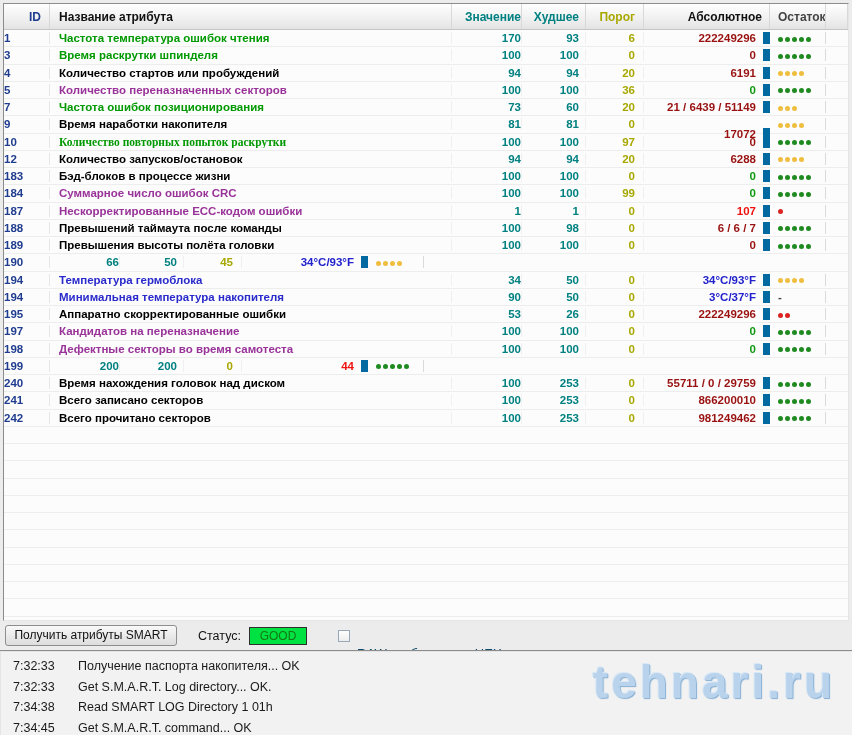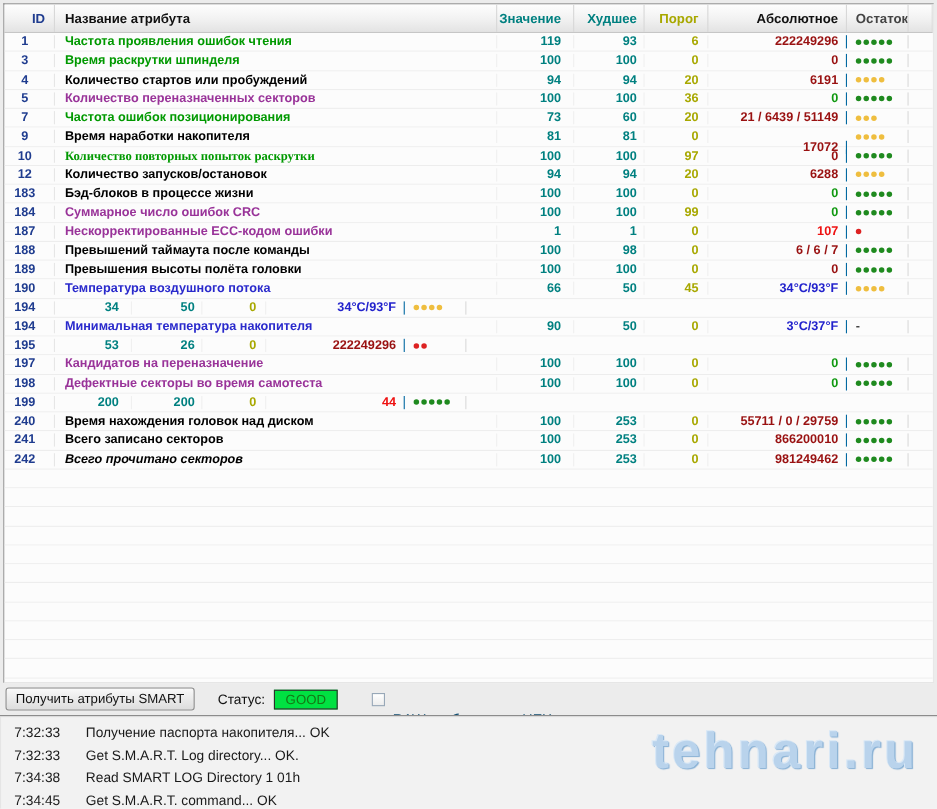--- a/index.html
+++ b/index.html
@@ -23,26 +23,26 @@
     font-size:12px;font-weight:bold;color:#111;
   }
   .thead .cell{border-right:1px solid #D8D8D8;height:100%;display:flex;align-items:center;box-sizing:border-box;}
   .thead .c-id,.thead .c-val,.thead .c-worst,.thead .c-thr,.thead .c-raw{justify-content:flex-end;}
   .row{
     display:flex;height:17.25px;align-items:center;box-sizing:border-box;
     border-bottom:1px solid #EDEDED;
     font-size:11.5px;font-weight:bold;background:#FCFCFC;
   }
   .cell{box-sizing:border-box;overflow:hidden;white-space:nowrap;}
-  .c-id   {width:46px;text-align:center;padding-right:8px;color:var(--id-color);border-right:1px solid #E6E6E6;}
+  .c-id   {width:46px;text-align:left;padding-right:8px;color:var(--id-color);border-right:1px solid #E6E6E6;}
   .c-name {width:402px;padding-left:9px;border-right:1px solid #F0F0F0;}
-  .c-val  {width:70px;text-align:right;padding-right:11px;color:var(--value-color);border-right:1px solid #F0F0F0;}
+  .c-val  {width:70px;text-align:right;color:var(--value-color);border-right:1px solid #F0F0F0;}
   .c-worst{width:64px;text-align:right;padding-right:6px;color:var(--value-color);border-right:1px solid #F0F0F0;}
   .c-thr  {width:58px;text-align:right;padding-right:8px;color:var(--threshold-color);border-right:1px solid #F0F0F0;}
-  .c-raw  {width:126px;text-align:right;padding-right:7px;border-right:1px solid #0369a1;}
+  .c-raw  {width:126px;text-align:right;padding-right:7px;border-right:7px solid #0369a1;}
   .c-dots {width:56px;padding-left:8px;color:#444;border-right:1px solid #DADADA;}
   .c-fill {flex:1;border-right:none;}
   .dot{display:inline-block;width:5px;height:5px;border-radius:50%;margin-right:2px;vertical-align:middle;}
   .row.empty{background:#FCFCFC;}
   
   .toolbar{
     position:absolute;left:0;top:622px;width:852px;height:27px;
     display:flex;align-items:center;background:#ECECEC;
   }
   .btn{
@@ -92,22 +92,22 @@
     <div class="cell c-val">Значение</div>
     <div class="cell c-worst">Худшее</div>
     <div class="cell c-thr">Порог</div>
     <div class="cell c-raw">Абсолютное</div>
     <div class="cell c-dots">Остаток</div>
     <div class="cell c-fill"></div>
   </div>
   <div id="tbody">
       <div class="row">
     <div class="cell c-id">1</div>
-    <div class="cell c-name" style="color: rgb(0, 153, 0);">Частота проявления ошибок чтения</div>
-    <div class="cell c-val">119</div>
+    <div class="cell c-name" style="color: rgb(0, 153, 0);">Частота температура ошибок чтения</div>
+    <div class="cell c-val">170</div>
     <div class="cell c-worst">93</div>
     <div class="cell c-thr">6</div>
     <div class="cell c-raw" style="color: rgb(153, 17, 17);">222249296</div>
     <div class="cell c-dots"><span class="dot" style="background: rgb(31, 138, 31);"></span><span class="dot" style="background: rgb(31, 138, 31);"></span><span class="dot" style="background: rgb(31, 138, 31);"></span><span class="dot" style="background: rgb(31, 138, 31);"></span><span class="dot" style="background: rgb(31, 138, 31);"></span></div>
     <div class="cell c-fill"></div>
   </div>
       <div class="row">
     <div class="cell c-id">3</div>
     <div class="cell c-name" style="color: rgb(0, 153, 0);">Время раскрутки шпинделя</div>
     <div class="cell c-val">100</div>
@@ -222,49 +222,50 @@
     <div class="cell c-name" style="color: rgb(0, 0, 0);">Превышения высоты полёта головки</div>
     <div class="cell c-val">100</div>
     <div class="cell c-worst">100</div>
     <div class="cell c-thr">0</div>
     <div class="cell c-raw" style="color: rgb(153, 17, 17);">0</div>
     <div class="cell c-dots"><span class="dot" style="background: rgb(31, 138, 31);"></span><span class="dot" style="background: rgb(31, 138, 31);"></span><span class="dot" style="background: rgb(31, 138, 31);"></span><span class="dot" style="background: rgb(31, 138, 31);"></span><span class="dot" style="background: rgb(31, 138, 31);"></span></div>
     <div class="cell c-fill"></div>
   </div>
       <div class="row">
     <div class="cell c-id">190</div>
-    <div class="cell c-name" style="color: rgb(42, 42, 204);">Температура воздушного потока</div>
     <div class="cell c-val">66</div>
     <div class="cell c-worst">50</div>
     <div class="cell c-thr">45</div>
     <div class="cell c-raw" style="color: rgb(34, 34, 204);">34°C/93°F</div>
     <div class="cell c-dots"><span class="dot" style="background: rgb(239, 190, 63);"></span><span class="dot" style="background: rgb(239, 190, 63);"></span><span class="dot" style="background: rgb(239, 190, 63);"></span><span class="dot" style="background: rgb(239, 190, 63);"></span></div>
     <div class="cell c-fill"></div>
   </div>
       <div class="row">
     <div class="cell c-id">194</div>
+    <div class="cell c-name" style="color: rgb(42, 42, 204);">Температура гермоблока</div>
     <div class="cell c-val">34</div>
     <div class="cell c-worst">50</div>
     <div class="cell c-thr">0</div>
     <div class="cell c-raw" style="color: rgb(34, 34, 204);">34°C/93°F</div>
     <div class="cell c-dots"><span class="dot" style="background: rgb(239, 190, 63);"></span><span class="dot" style="background: rgb(239, 190, 63);"></span><span class="dot" style="background: rgb(239, 190, 63);"></span><span class="dot" style="background: rgb(239, 190, 63);"></span></div>
     <div class="cell c-fill"></div>
   </div>
       <div class="row">
     <div class="cell c-id">194</div>
     <div class="cell c-name" style="color: rgb(42, 42, 204);">Минимальная температура накопителя</div>
     <div class="cell c-val">90</div>
     <div class="cell c-worst">50</div>
     <div class="cell c-thr">0</div>
     <div class="cell c-raw" style="color: rgb(34, 34, 204);">3°C/37°F</div>
     <div class="cell c-dots">-</div>
     <div class="cell c-fill"></div>
   </div>
       <div class="row">
     <div class="cell c-id">195</div>
+    <div class="cell c-name" style="color: rgb(0, 0, 0);">Аппаратно скорректированные ошибки</div>
     <div class="cell c-val">53</div>
     <div class="cell c-worst">26</div>
     <div class="cell c-thr">0</div>
     <div class="cell c-raw" style="color: rgb(153, 17, 17);">222249296</div>
     <div class="cell c-dots"><span class="dot" style="background: rgb(221, 34, 34);"></span><span class="dot" style="background: rgb(221, 34, 34);"></span></div>
     <div class="cell c-fill"></div>
   </div>
       <div class="row">
     <div class="cell c-id">197</div>
     <div class="cell c-name" style="color: rgb(153, 51, 153);">Кандидатов на переназначение</div>
@@ -309,21 +310,21 @@
     <div class="cell c-name" style="color: rgb(0, 0, 0);">Всего записано секторов</div>
     <div class="cell c-val">100</div>
     <div class="cell c-worst">253</div>
     <div class="cell c-thr">0</div>
     <div class="cell c-raw" style="color: rgb(153, 17, 17);">866200010</div>
     <div class="cell c-dots"><span class="dot" style="background: rgb(31, 138, 31);"></span><span class="dot" style="background: rgb(31, 138, 31);"></span><span class="dot" style="background: rgb(31, 138, 31);"></span><span class="dot" style="background: rgb(31, 138, 31);"></span><span class="dot" style="background: rgb(31, 138, 31);"></span></div>
     <div class="cell c-fill"></div>
   </div>
       <div class="row">
     <div class="cell c-id">242</div>
-    <div class="cell c-name" style="color: rgb(0, 0, 0); font-style: italic;">Всего прочитано секторов</div>
+    <div class="cell c-name" style="color: rgb(0, 0, 0);">Всего прочитано секторов</div>
     <div class="cell c-val">100</div>
     <div class="cell c-worst">253</div>
     <div class="cell c-thr">0</div>
     <div class="cell c-raw" style="color: rgb(153, 17, 17);">981249462</div>
     <div class="cell c-dots"><span class="dot" style="background: rgb(31, 138, 31);"></span><span class="dot" style="background: rgb(31, 138, 31);"></span><span class="dot" style="background: rgb(31, 138, 31);"></span><span class="dot" style="background: rgb(31, 138, 31);"></span><span class="dot" style="background: rgb(31, 138, 31);"></span></div>
     <div class="cell c-fill"></div>
   </div>
       <div class="row empty">
     <div class="cell c-id"></div>
     <div class="cell c-name"></div>

